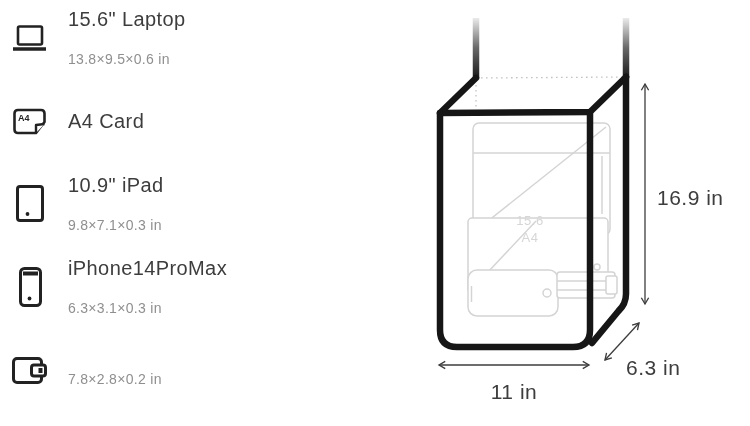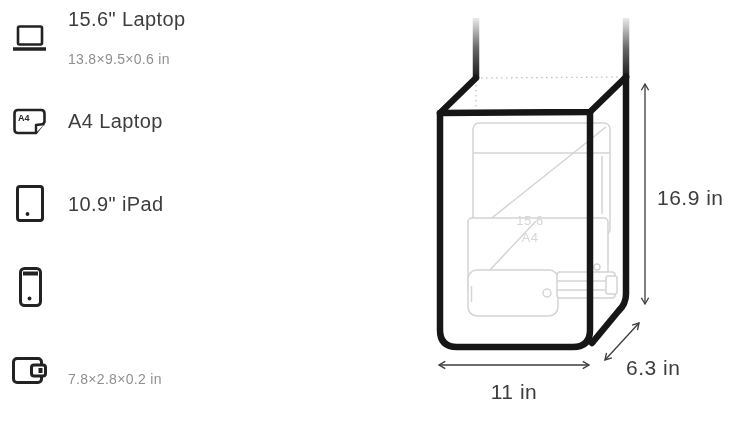--- a/index.html
+++ b/index.html
@@ -38,44 +38,49 @@
 
   <div class="row">
     <span class="iconbox">
       <svg width="38" height="33" viewBox="0 0 38 33">
         <path d="M30,5 Q33.5,5 33.5,8.5 L33.5,17 L25,28 L7,28 Q3.5,28 3.5,24.5 L3.5,8.5 Q3.5,5 7,5 Z" fill="none" stroke="#222" stroke-width="2.6" stroke-linejoin="round"></path>
         <path d="M25,28 L25,20 L33.5,19" fill="#fff" stroke="#222" stroke-width="2.4" stroke-linejoin="round"></path>
         <text x="7" y="16" font-size="9" font-weight="bold" fill="#222">A4</text>
       </svg>
     </span>
     <div class="txt">
-      <div class="title">A4 Laptop</div>
+      <div class="title">A4 Card</div>
     </div>
   </div>
 
   <div class="row">
     <span class="iconbox">
       <svg width="32" height="40" viewBox="0 0 32 40">
         <rect x="3.5" y="2.5" width="25" height="34" rx="2.5" fill="none" stroke="#222" stroke-width="3"></rect>
         <circle cx="13.5" cy="30" r="1.9" fill="#222"></circle>
       </svg>
     </span>
     <div class="txt">
       <div class="title">10.9" iPad</div>
+      <div class="sub">9.8×7.1×0.3 in</div>
     </div>
   </div>
 
   <div class="row">
     <span class="iconbox">
       <svg width="27" height="42" viewBox="0 0 27 42">
         <rect x="3.5" y="2.5" width="20" height="37" rx="4" fill="none" stroke="#222" stroke-width="3"></rect>
         <line x1="6" y1="7.5" x2="21" y2="7.5" stroke="#222" stroke-width="4"></line>
         <circle cx="12.5" cy="32.5" r="1.9" fill="#222"></circle>
       </svg>
     </span>
+    <div class="txt">
+      <div class="title">iPhone14ProMax</div>
+      <div class="sub">6.3×3.1×0.3 in</div>
+    </div>
   </div>
 
   <div class="row">
     <span class="iconbox">
       <svg width="38" height="33" viewBox="0 0 38 33">
         <rect x="2.5" y="4.5" width="28" height="24" rx="3.5" fill="none" stroke="#222" stroke-width="3"></rect>
         <rect x="20.5" y="11" width="14" height="11" rx="2.5" fill="#fff" stroke="#222" stroke-width="3"></rect>
         <rect x="27.5" y="14" width="4" height="5" fill="#222"></rect>
       </svg>
     </span>

